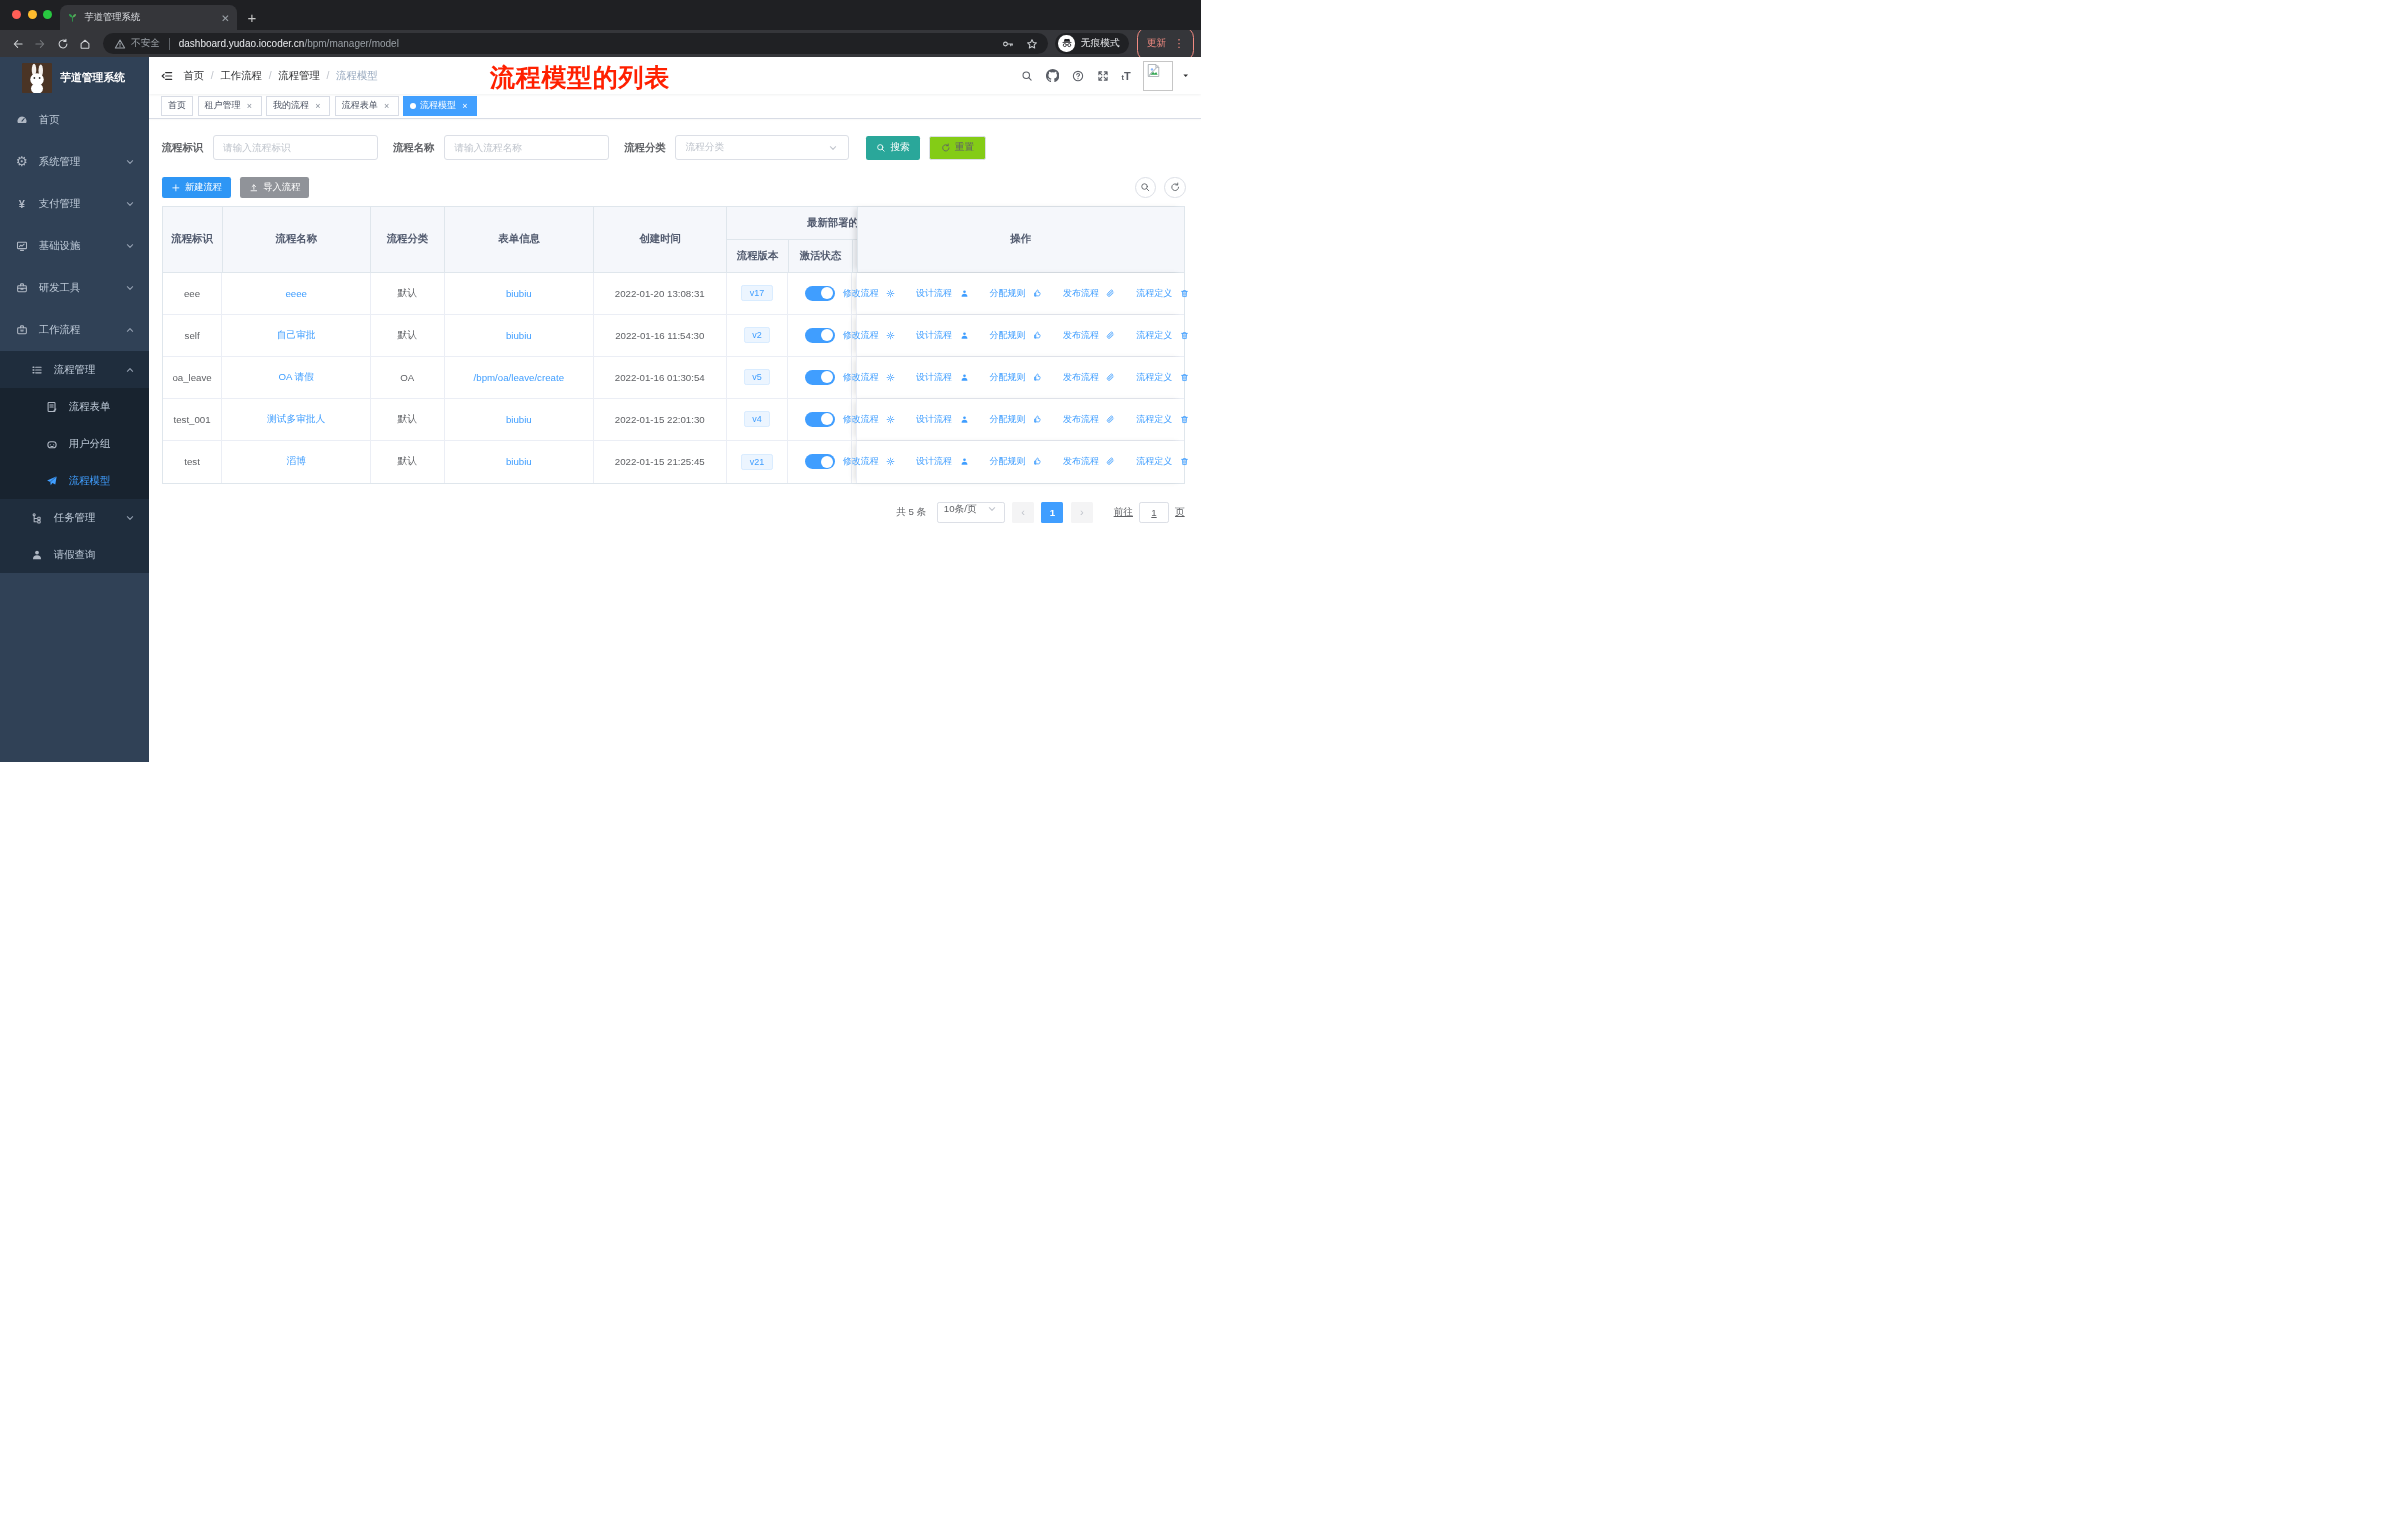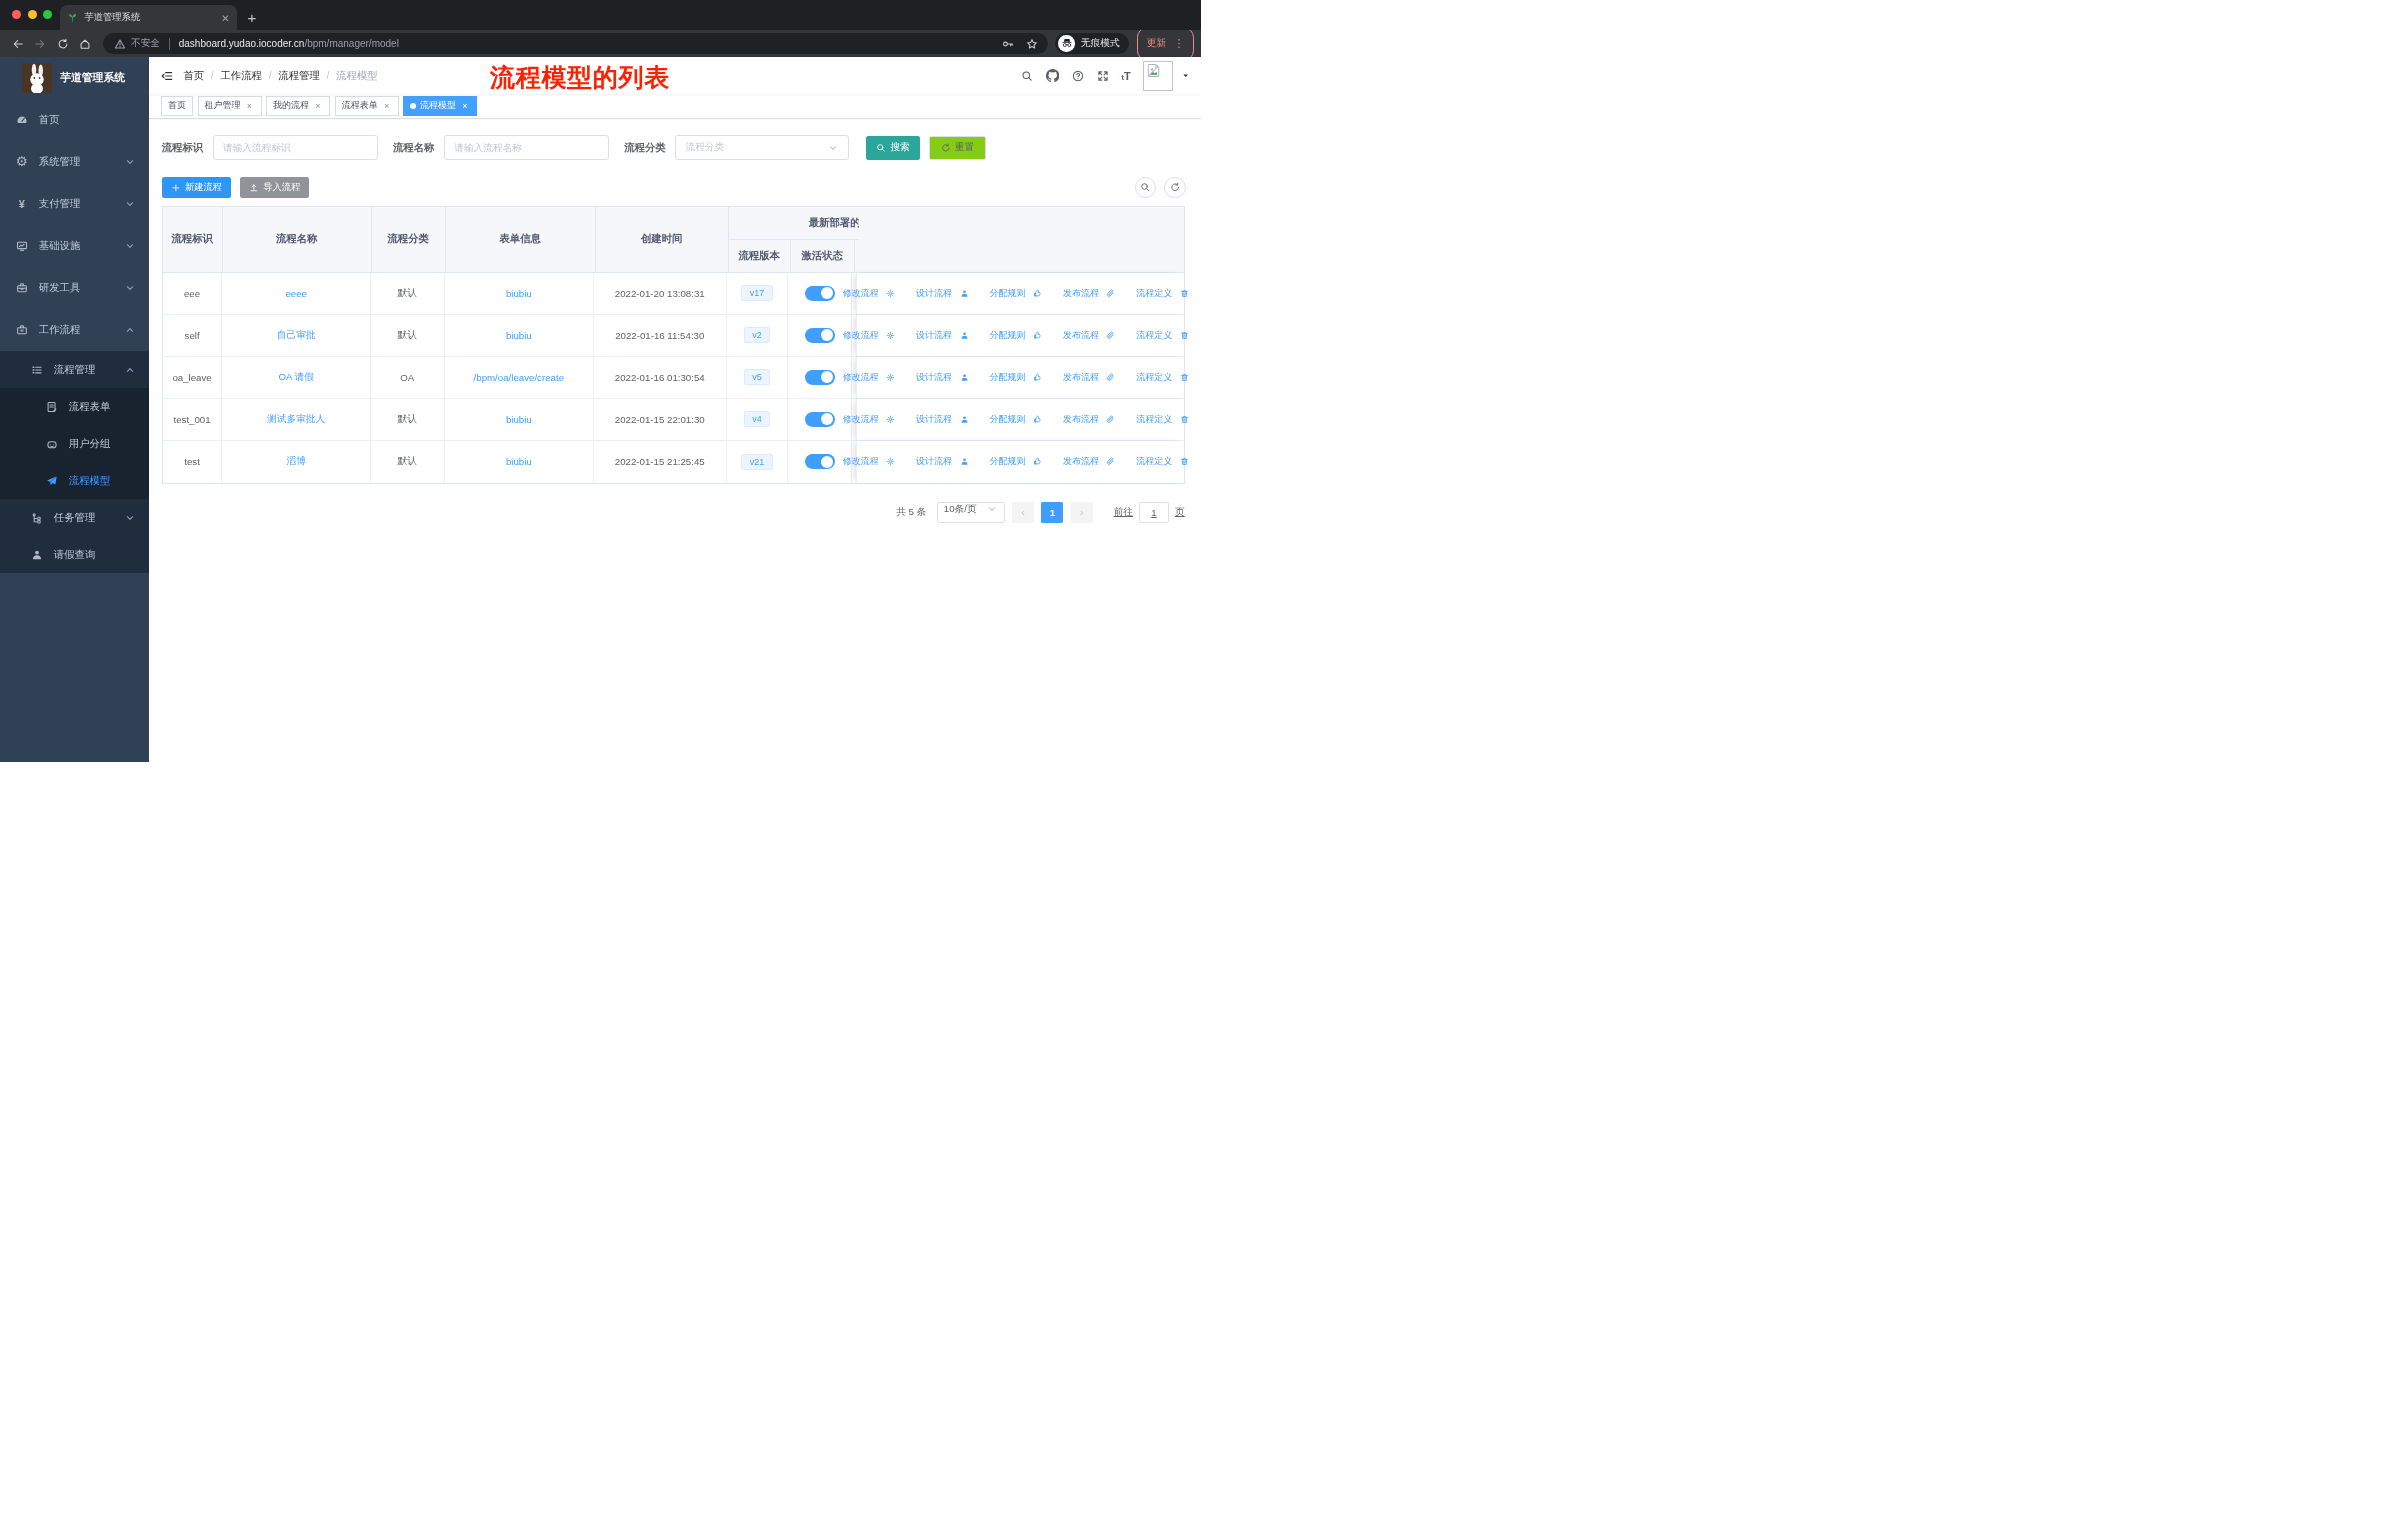--- a/index.html
+++ b/index.html
@@ -554,20 +554,21 @@
           <div class="th c4">创建时间</div>
           <div class="th-group">
             <div class="th-group-top">
                 <span>最新部署的</span>
               </div>
             <div class="th-group-bottom">
               <div class="th-sub cs0">流程版本</div>
               <div class="th-sub cs1">激活状态</div>
             </div>
           </div>
+          <div class="th-actions">操作</div>
         </div>
         <div>
   <div class="tr">
     <div class="td c0">
                 <span>eee</span>
               </div>
     <div class="td c1">
                 <a class="link">eeee</a>
               </div>
     <div class="td c2">

